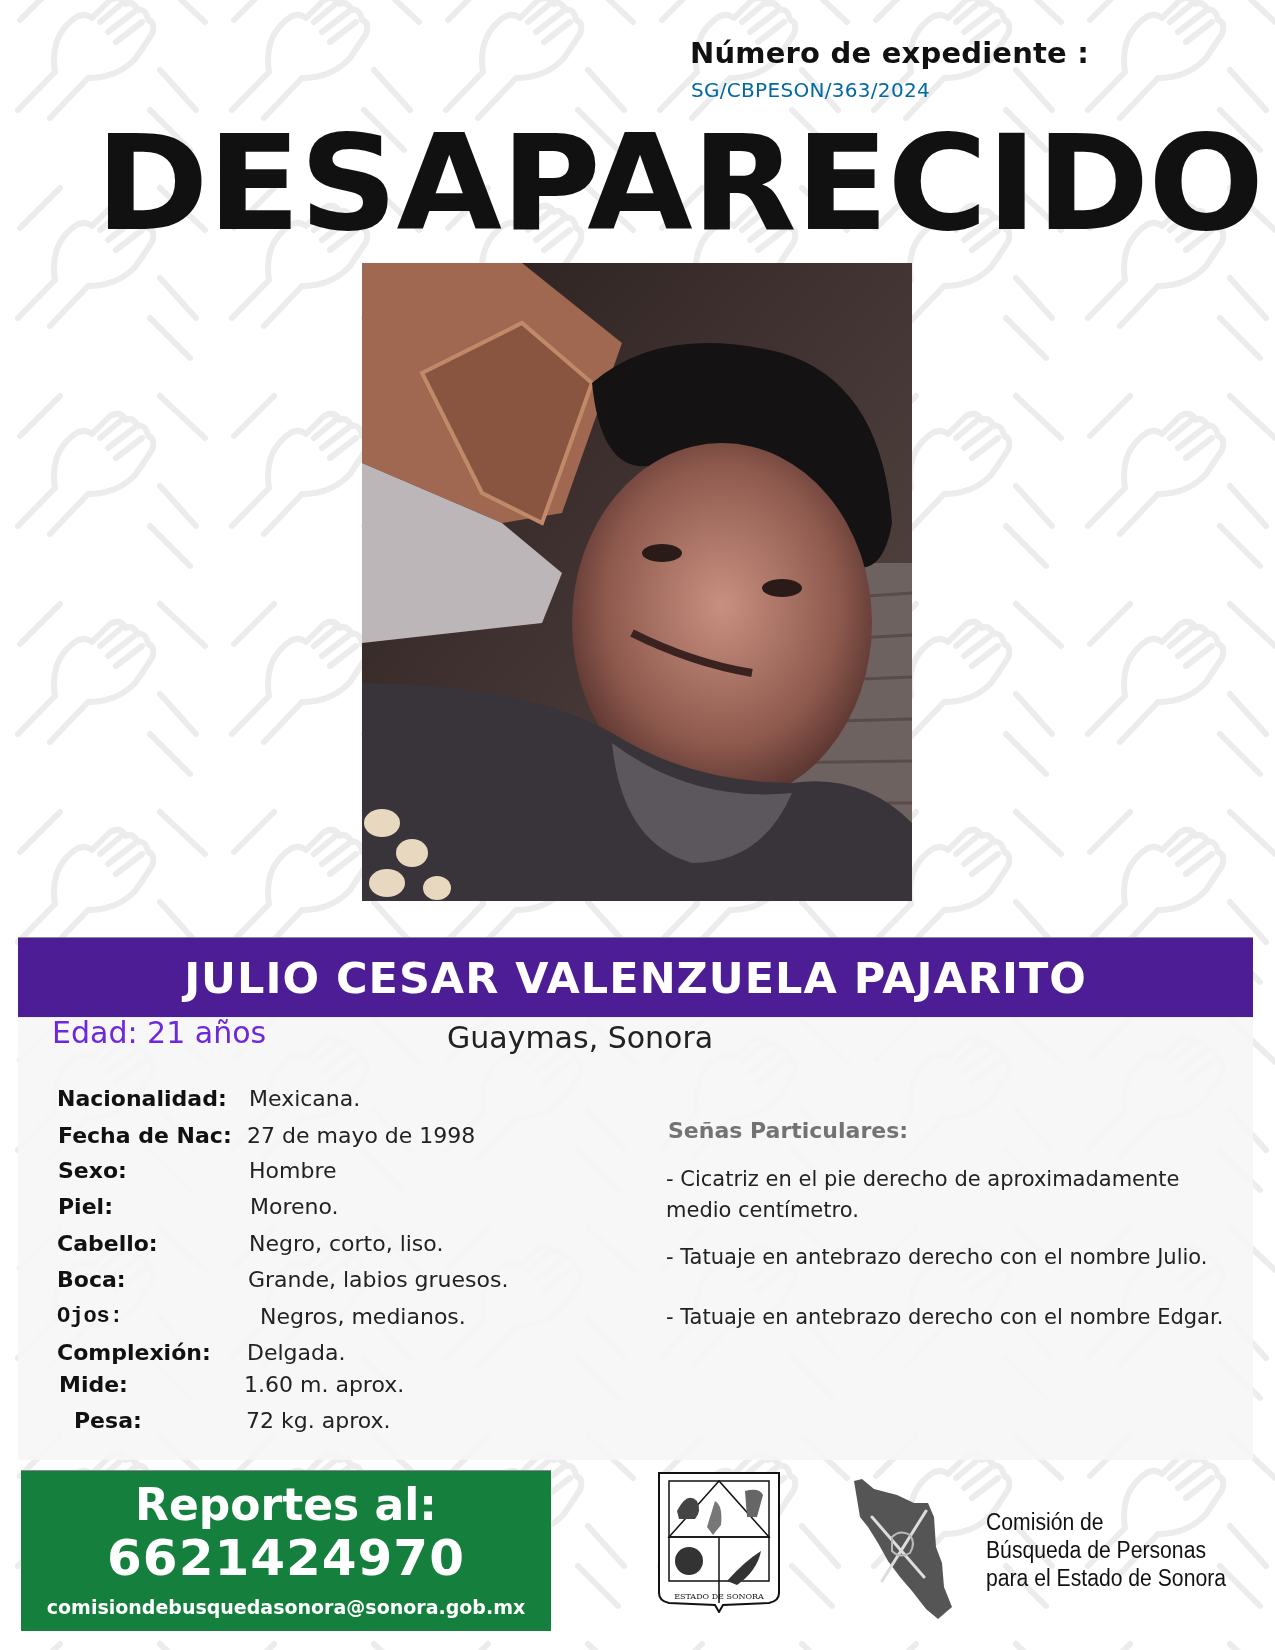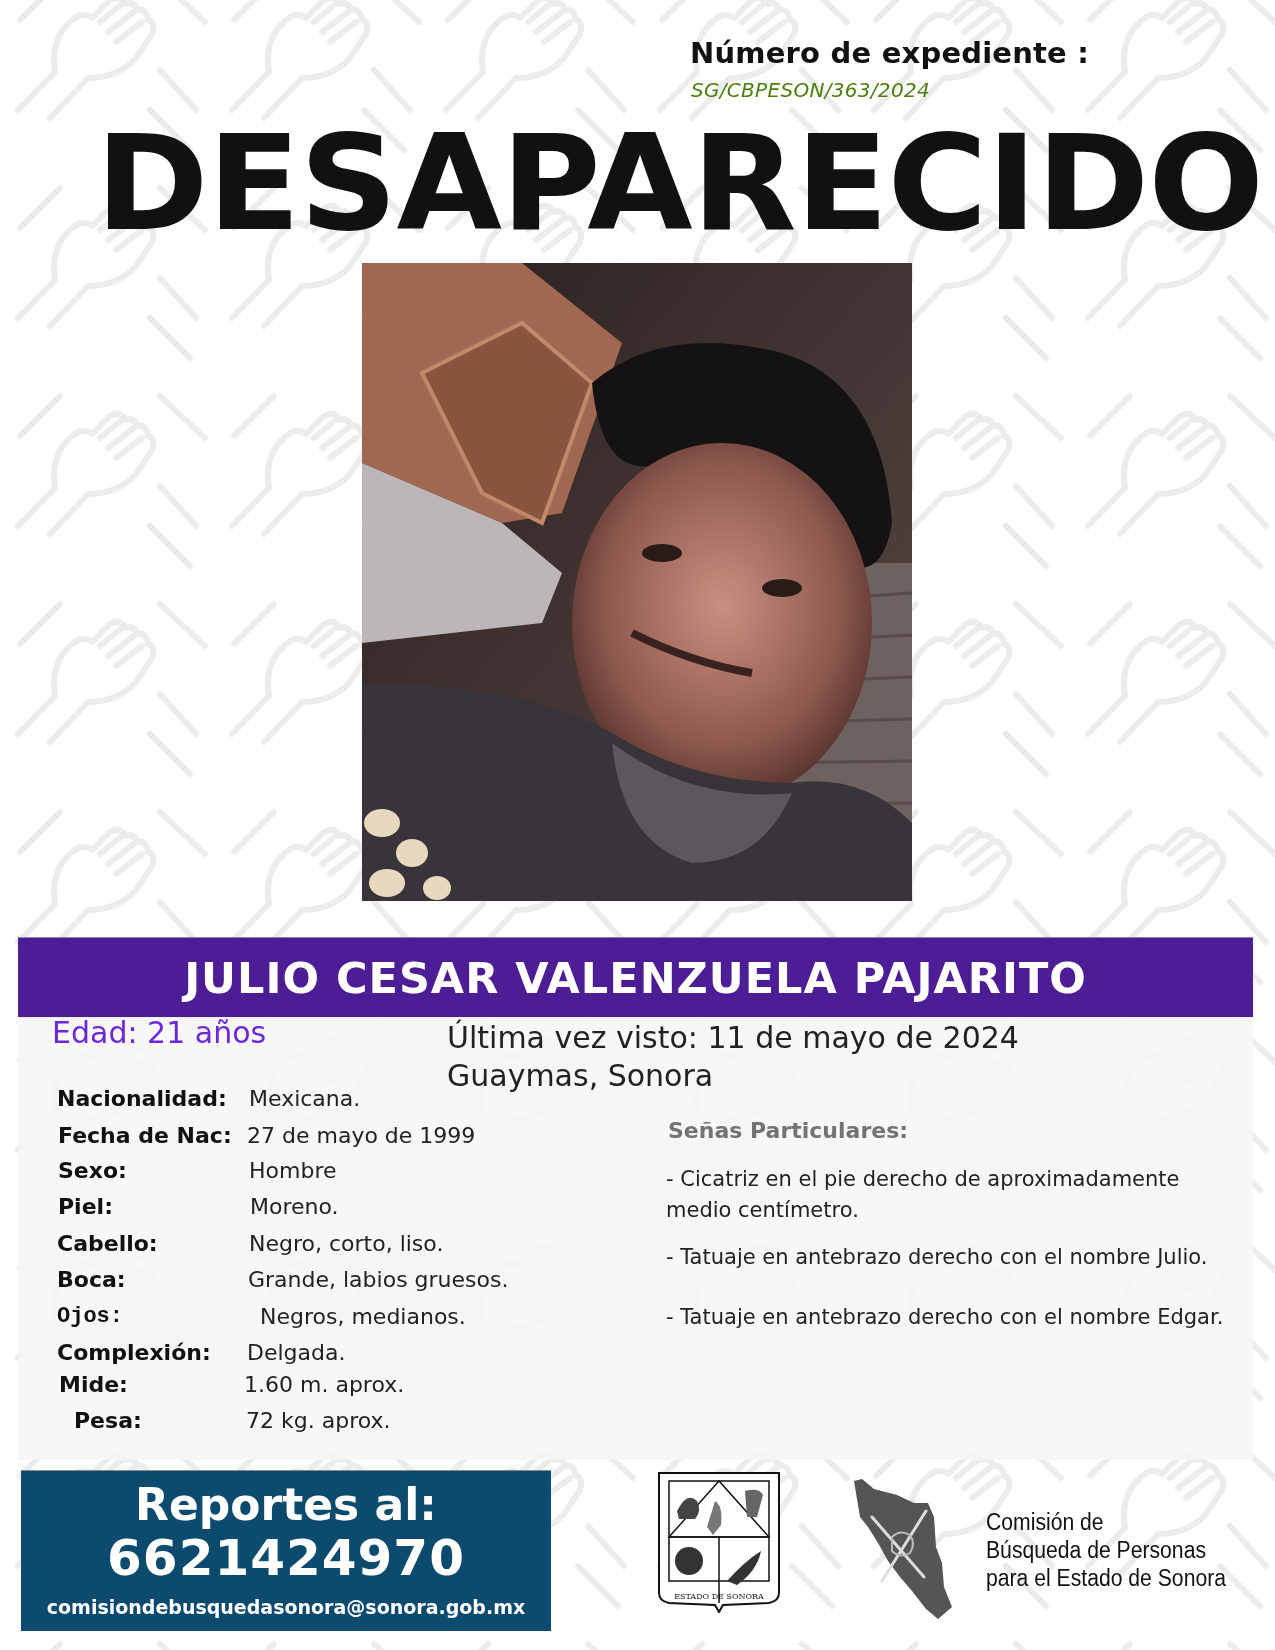--- a/index.html
+++ b/index.html
@@ -6,21 +6,21 @@
   body {
     width:1275px; height:1650px; position:relative; overflow:hidden;
     background:#ffffff;
     font-family:"DejaVu Sans", sans-serif;
     color:#111;
   }
   .bg-pattern { position:absolute; inset:0; z-index:0; }
   .layer { position:absolute; z-index:1; }
 
   .exp-label { left:690px; top:36px; font-size:29px; font-weight:bold; letter-spacing:0.2px; color:#111; }
-  .exp-value { left:691px; top:78px; font-size:20px; color:#4d7c0f; letter-spacing:0.3px;font-style:italic; }
+  .exp-value { left:691px; top:78px; font-size:20px; color:#0369a1; letter-spacing:0.3px; }
 
   .title {
     left:50px; top:118px; width:1210px; text-align:center;
     font-size:131px; font-weight:bold; letter-spacing:-1px; color:#111; line-height:1;
     transform:scaleX(1.04); transform-origin:left top;
   }
 
   .photo {
     left:362px; top:263px; width:550px; height:638px; overflow:hidden;
     background:#3a2c2a;
@@ -42,21 +42,21 @@
   .ultima { left:447px; top:1019px; font-size:30px; color:#222; line-height:38px; }
 
   .attr-row { position:absolute; font-size:22px; }
   .attr-label { position:absolute; font-weight:bold; color:#111; white-space:nowrap; }
   .attr-value { position:absolute; color:#222; white-space:nowrap; }
 
   .senas-title { left:668px; top:1118px; font-size:22px; font-weight:bold; color:#737373; }
   .sena { position:absolute; left:666px; width:580px; font-size:21px; color:#222; line-height:31px; }
 
   .report-box {
-    left:21px; top:1470px; width:530px; height:160px; background:#0c4a6e;
+    left:21px; top:1470px; width:530px; height:160px; background:#15803d;
     border-top:1px solid #8a8a8a; color:#fff; text-align:center;
   }
   .report-label { position:absolute; left:0; right:0; top:8px; font-size:44px; font-weight:bold; }
   .report-phone { position:absolute; left:0; right:0; top:58px; font-size:50px; font-weight:bold; letter-spacing:1px; }
   .report-email { position:absolute; left:0; right:0; top:125px; font-size:19px; font-weight:bold; }
 
   .coat { left:657px; top:1471px; width:124px; height:142px; }
   .cbp-map { left:852px; top:1477px; width:115px; height:145px; }
   .cbp-text { left:986px; top:1508px; font-size:23px; color:#111; line-height:28px; font-family:"Liberation Sans", sans-serif; transform:scaleX(0.92); transform-origin:left top; }
 </style>
@@ -125,32 +125,31 @@
 </div>
 
 <div class="layer name-banner">
   <span class="name-text">JULIO CESAR VALENZUELA PAJARITO</span>
 </div>
 
 <div class="layer details-panel"></div>
 
 <div class="layer edad">Edad: 21 años</div>
 <div class="layer ultima">
-  <div>Última vez visto: 11 de mayo de 2024</div>
   <div>Guaymas, Sonora</div>
 </div>
 
 <div class="layer" style="left:0;top:0;width:640px;height:1460px;">
   <div class="attr-row" style="top:1086px;">
     <span class="attr-label" style="left:57px;">Nacionalidad:</span>
     <span class="attr-value" style="left:249px;">Mexicana.</span>
   </div>
   <div class="attr-row" style="top:1123px;">
     <span class="attr-label" style="left:58px;">Fecha de Nac:</span>
-    <span class="attr-value" style="left:247px;">27 de mayo de 1999</span>
+    <span class="attr-value" style="left:247px;">27 de mayo de 1998</span>
   </div>
   <div class="attr-row" style="top:1158px;">
     <span class="attr-label" style="left:58px;">Sexo:</span>
     <span class="attr-value" style="left:249px;">Hombre</span>
   </div>
   <div class="attr-row" style="top:1194px;">
     <span class="attr-label" style="left:58px;">Piel:</span>
     <span class="attr-value" style="left:250px;">Moreno.</span>
   </div>
   <div class="attr-row" style="top:1231px;">

